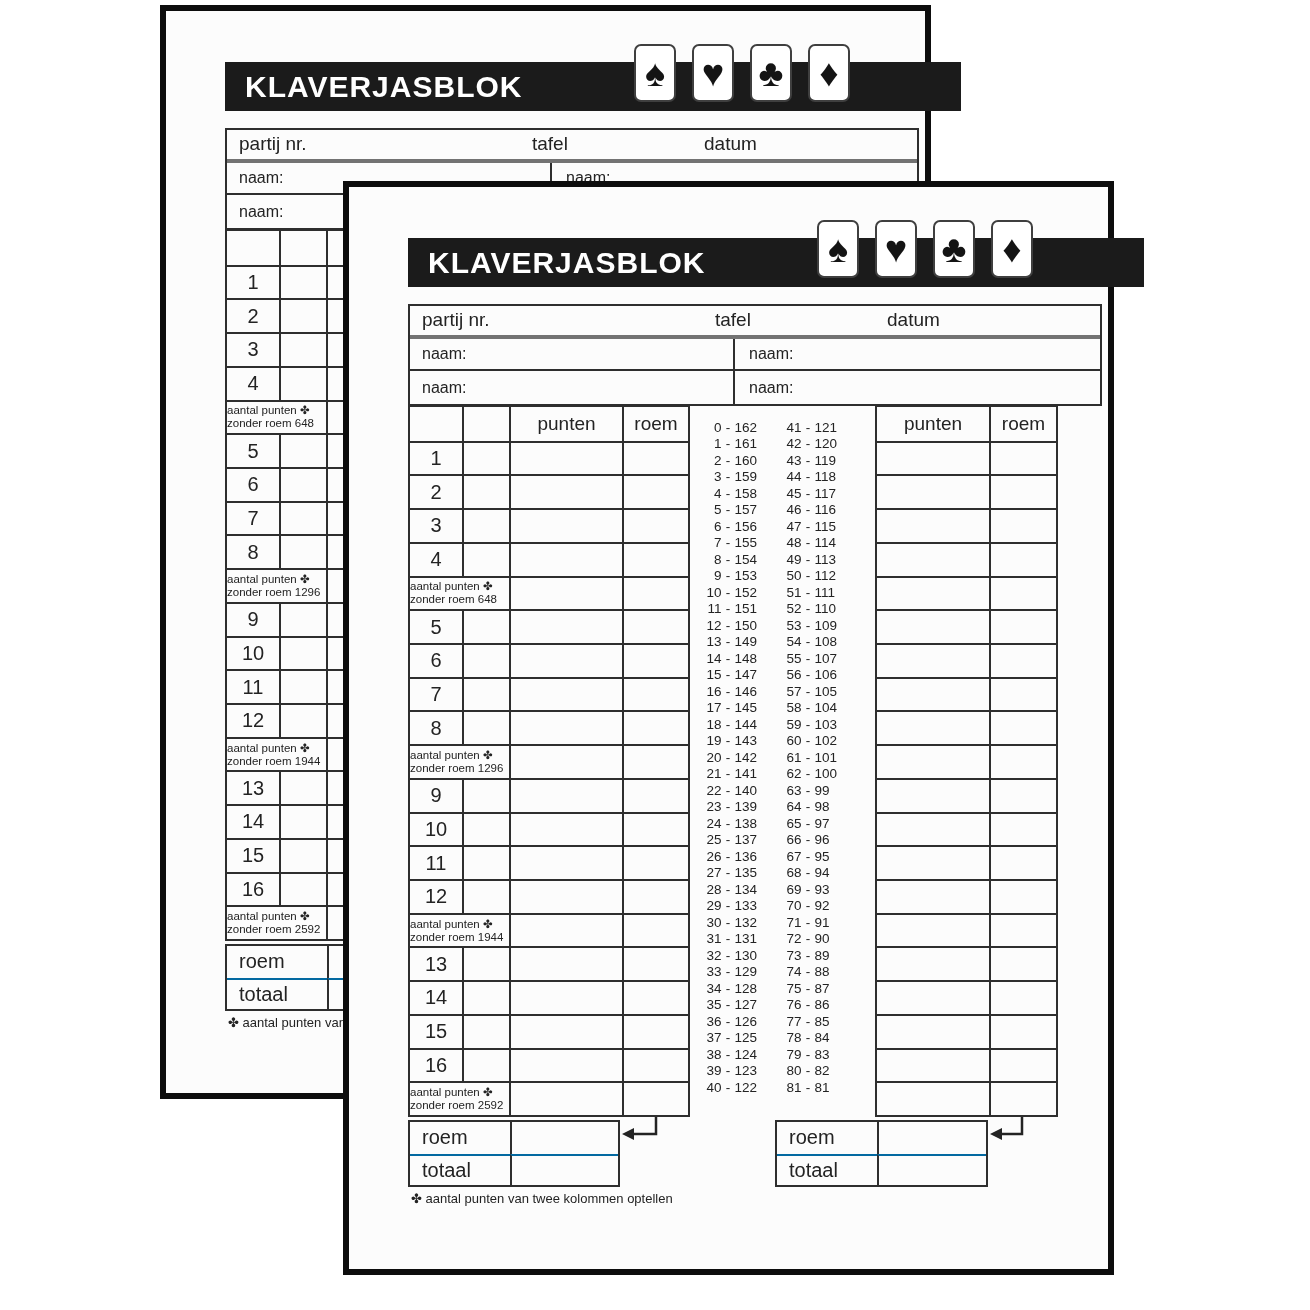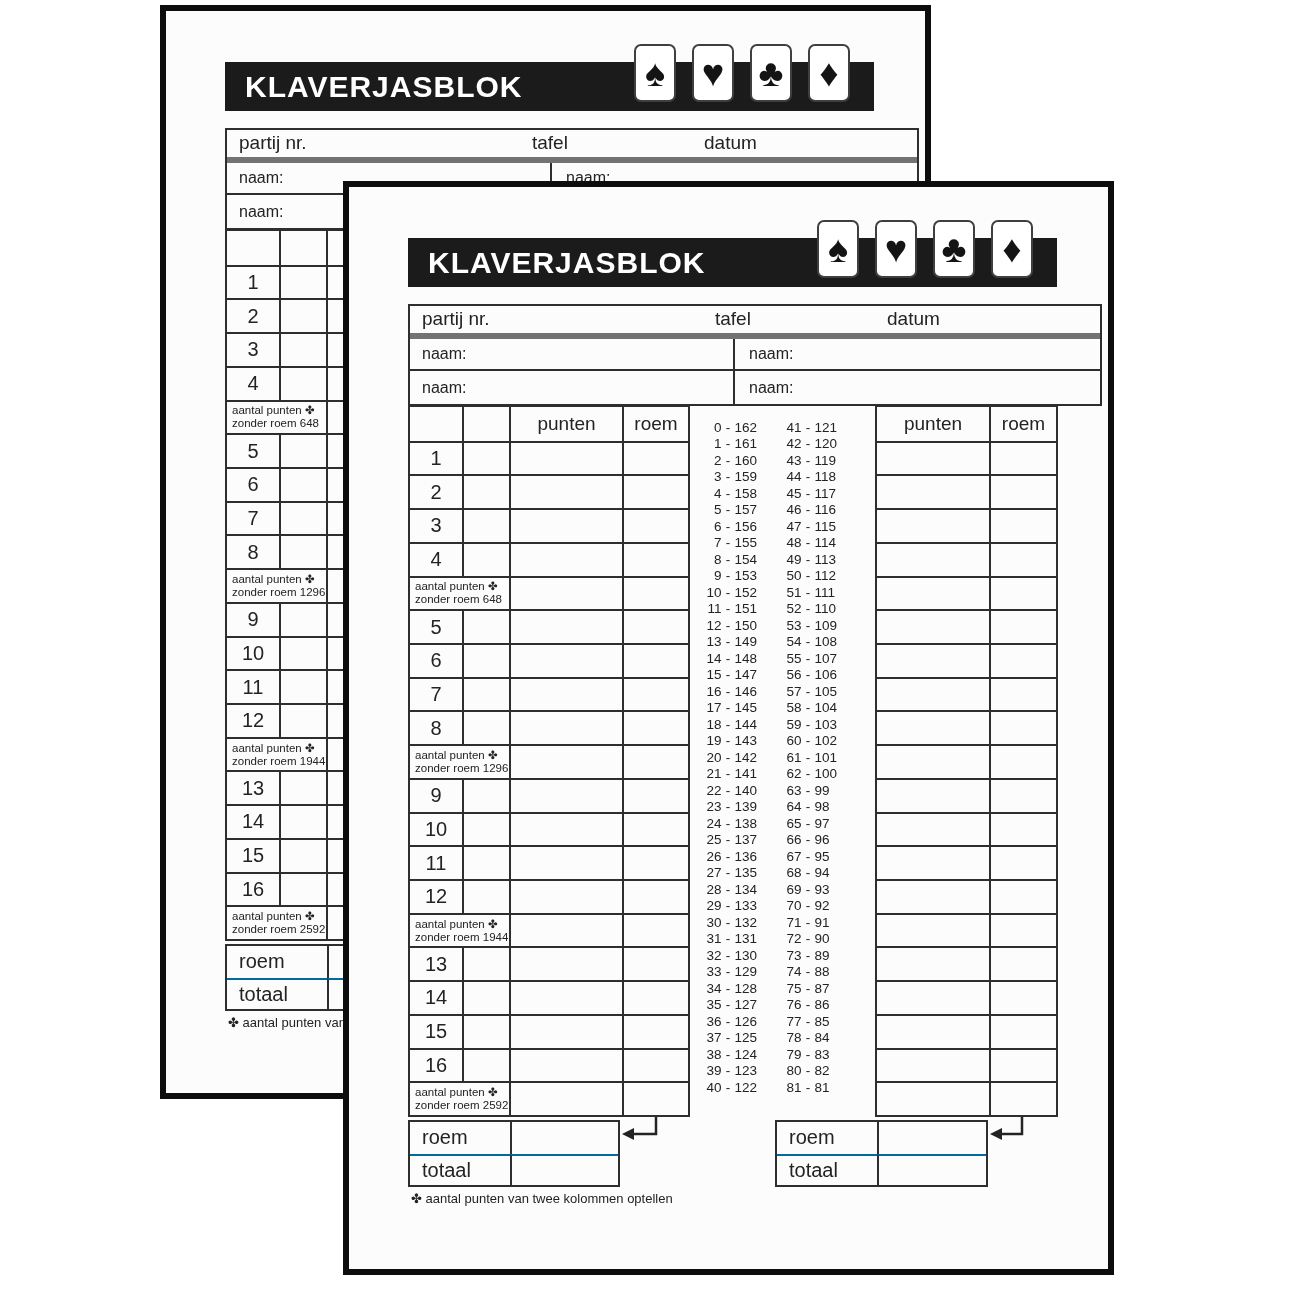--- a/index.html
+++ b/index.html
@@ -4,51 +4,51 @@
 <style>
   html,body{margin:0;padding:0;background:#ffffff;}
   .stage{position:relative;width:1310px;height:1310px;overflow:hidden;background:#ffffff;
          font-family:"Liberation Sans", sans-serif;color:#232323;}
   .sheet{position:absolute;width:771px;height:1094px;background:#fcfcfc;
          border:6px solid #0d0d0d;box-sizing:border-box;}
   .sheet-back{left:160px;top:5px;z-index:1;}
   .sheet-front{left:343px;top:181px;z-index:2;}
 
   
-  .bar{position:absolute;left:59px;top:51px;width:649px;height:49px;background:#1b1b1b;}
+  .bar{position:absolute;left:59px;top:51px;width:736px;height:49px;background:#1b1b1b;}
   .title{display:block;padding-left:20px;line-height:49px;color:#ffffff;font-weight:bold;
          font-size:30px;letter-spacing:1px;}
   .cards{position:absolute;left:468px;top:33px;display:flex;gap:16px;}
   .card{width:42px;height:58px;background:#ffffff;border:2px solid #3f3f3f;border-radius:7px;
         box-sizing:border-box;display:flex;align-items:center;justify-content:center;}
   .glyph{font-size:38px;line-height:1;color:#141414;}
 
   
   .hdr-table{position:absolute;left:59px;top:117px;width:694px;height:102px;
              border:2px solid #2e2e2e;box-sizing:border-box;display:grid;
              grid-template-rows:repeat(3,1fr);}
-  .partij-row{position:relative;border-bottom:6px solid #737373;}
+  .partij-row{position:relative;border-bottom:4px solid #737373;}
   .plabel{position:absolute;top:50%;transform:translateY(-50%);font-size:19px;}
   .naam-row{display:grid;grid-template-columns:323px 1fr;border-bottom:2px solid #2e2e2e;}
   .naam-row.last{border-bottom:none;}
   .ncell{display:flex;align-items:center;padding-left:12px;font-size:16px;}
   .ncell.nr{border-left:2px solid #2e2e2e;padding-left:14px;}
 
   
   .score-grid{position:absolute;top:218px;height:712px;display:grid;border:2px solid #2e2e2e;
               box-sizing:border-box;grid-template-rows:repeat(21,1fr);}
   .left-grid{left:59px;width:282px;grid-template-columns:52px 47px 113px 1fr;}
   .right-grid{left:526px;width:183px;grid-template-columns:112px 1fr;}
   .cell{border-left:2px solid #2e2e2e;border-top:2px solid #2e2e2e;box-sizing:border-box;
         display:flex;align-items:center;justify-content:center;min-width:0;min-height:0;}
   .cell.c0{border-left:none;}
   .cell.r0{border-top:none;}
   .hdr-cell{font-size:19px;}
   .num{font-size:20px;}
-  .sub{flex-direction:column;align-items:flex-start;justify-content:center;padding-left:5px;
+  .sub{flex-direction:column;align-items:flex-start;justify-content:center;
        font-size:11.5px;line-height:13px;white-space:nowrap;}
 
   
   .conv{position:absolute;left:341px;top:232px;width:185px;}
   .conv-line{display:flex;height:16.5px;align-items:center;font-size:13.5px;}
   .conv-cell{width:80px;display:flex;justify-content:center;}
   .cn1{width:26px;text-align:right;}
   .csep{width:13px;text-align:center;}
   .cn2{width:30px;text-align:left;}
 

